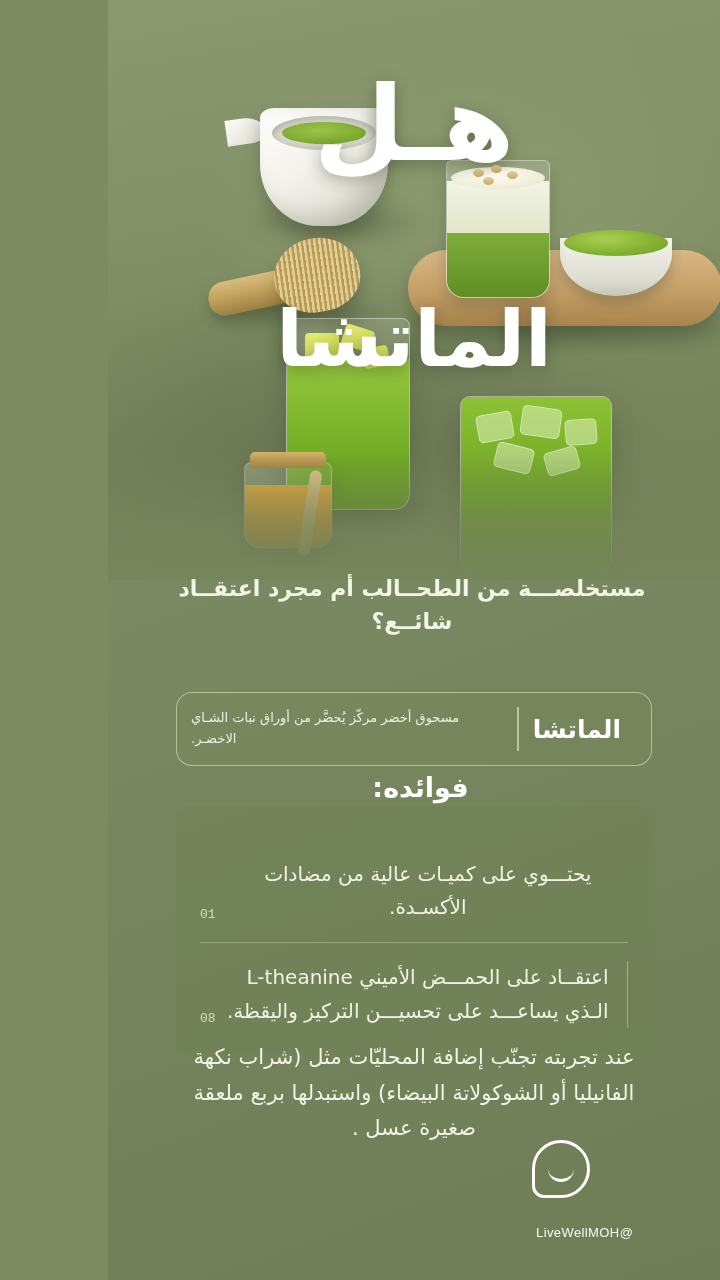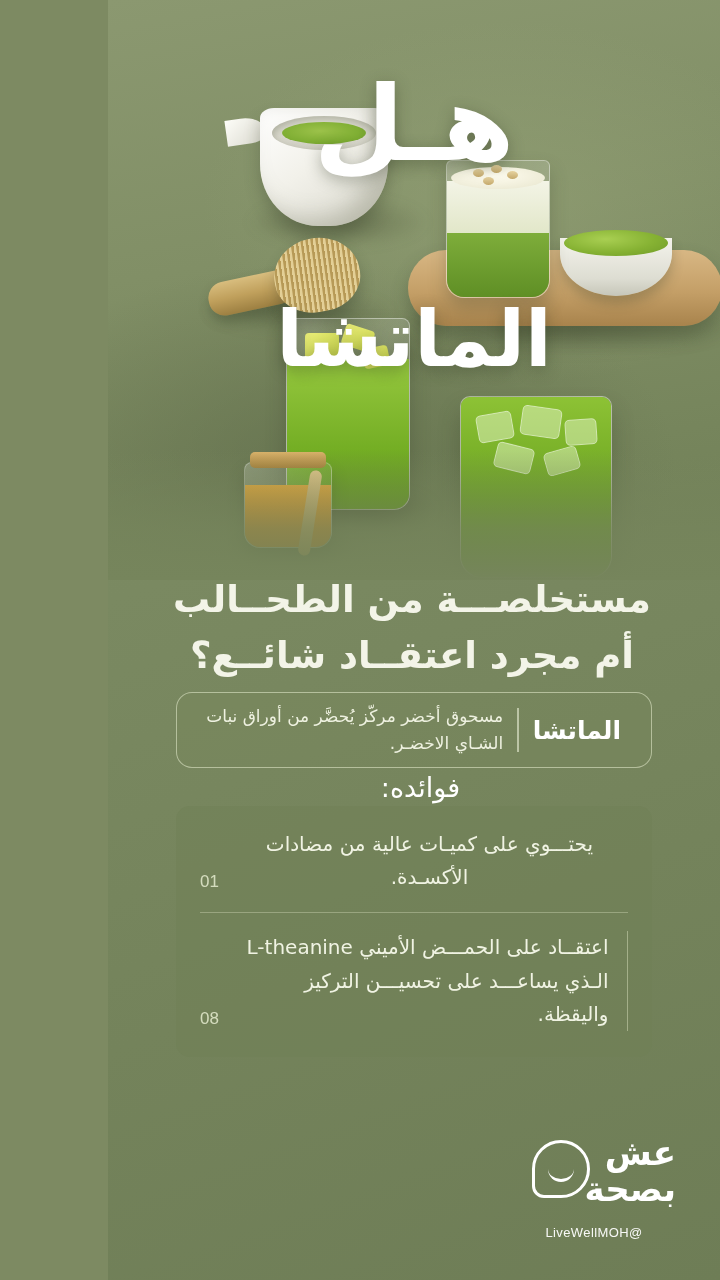--- a/index.html
+++ b/index.html
@@ -257,21 +257,21 @@
     line-height: 1;
     text-shadow: 0 4px 16px rgba(40,48,28,0.35);
   }
 
   
   .subhead {
     position: absolute;
     top: 572px; left: 40px; right: 44px;
     text-align: center;
     color: #f3f4e8;
-    font-size: 37px;
+    font-size: 22px;
     font-weight: bold;
     line-height: 1.52;
     letter-spacing: 1px;
   }
 
   
   .def-card {
     position: absolute;
     top: 692px; left: 68px; right: 68px;
     min-height: 74px;
@@ -291,34 +291,34 @@
     padding-right: 12px;
   }
   .def-sep {
     width: 1.5px;
     height: 44px;
     background: rgba(235,240,215,0.6);
     flex: 0 0 auto;
   }
   .def-text {
     color: #eef1e0;
-    font-size: 17px;
+    font-size: 13px;
     line-height: 1.6;
-    text-align: right;
+    text-align: left;
     flex: 1;
   }
 
   
   .benefits-title {
     position: absolute;
     top: 772px; left: 0; right: 0;
     text-align: center;
     color: #ffffff;
     font-size: 27px;
-    font-weight: normal;
+    font-weight: bold;
     padding-left: 13px;
   }
   .benefits-box {
     position: absolute;
     top: 806px; left: 68px; right: 68px;
     border-radius: 14px;
     background: rgba(112,128,86,0.5);
     padding: 22px 24px 26px;
   }
   .benefit-row-1 {
@@ -342,22 +342,22 @@
     flex: 0 0 auto;
   }
   .b-text {
     color: #f0f3e3;
     font-size: 20px;
     line-height: 1.66;
     flex: 1;
   }
   .b-num {
     color: #e6ecd0;
-    font-size: 17px;
-    font-family: Liberation Sans, sans-serif;
+    font-size: 13px;
+    font-family: Liberation Mono, monospace;
     opacity: 0.85;
     align-self: flex-end;
     padding-bottom: 2px;
     white-space: nowrap;
   }
   .b-num-top { align-self: flex-end; }
 
   
   .note {
     position: absolute;
@@ -393,25 +393,25 @@
   .logo-ar {
     position: absolute;
     right: 0; top: 2px;
     text-align: right;
     font-size: 34px;
     font-weight: bold;
     line-height: 1.05;
   }
   .logo-handle {
     position: absolute;
-    right: 12px; bottom: 4px;
+    right: 0; bottom: 4px;
     font-family: "Liberation Sans", sans-serif;
     font-size: 13px;
     letter-spacing: 0.4px;
-    text-align: center;
+    text-align: left;
     width: 140px;
     opacity: 0.95;
   }
 </style>
 </head>
 <body>
 
 <div class="poster">
 
   <div class="hero">
@@ -481,37 +481,34 @@
     <div class="def-term">الماتشا</div>
     <div class="def-sep"></div>
     <div class="def-text">مسحوق أخضر مركّز يُحضَّر من أوراق نبات الشـاي الاخضـر.</div>
   </div>
 
   <div class="benefits-title">فوائده:</div>
 
   <div class="benefits-box">
 
     <div class="benefit-row-1">
-      <div class="b-text" style="text-align:center;">يحتـــوي على كميـات عالية من مضادات الأكسـدة.</div>
+      <div class="b-text" style="text-align:center;margin-top:30px;">يحتـــوي على كميـات عالية من مضادات الأكسـدة.</div>
       <div class="b-num b-num-top">01</div>
     </div>
 
     <div class="benefit-row-2">
       <div class="vsep"></div>
       <div class="benefit-col">
         <div class="b-text">اعتقــاد على الحمـــض الأميني L-theanine الـذي يساعـــد على تحسيـــن التركيز واليقظة.</div>
         <div class="b-num">08</div>
       </div>
     </div>
 
   </div>
 
+  <div class="note">عند تجربته تجنّب إضافة المحليّات مثل (شراب نكهة الفانيليا أو الشوكولاتة البيضاء) واستبدلها بربع ملعقة صغيرة عسل .</div>
 
   <div class="logo">
     <div class="logo-mark"></div>
-    <div class="logo-ar">
-      <div>عش</div>
-      <div>بصحة</div>
-    </div>
     <div class="logo-handle">@LiveWellMOH</div>
   </div>
 
 </div>
 
 </body></html>

